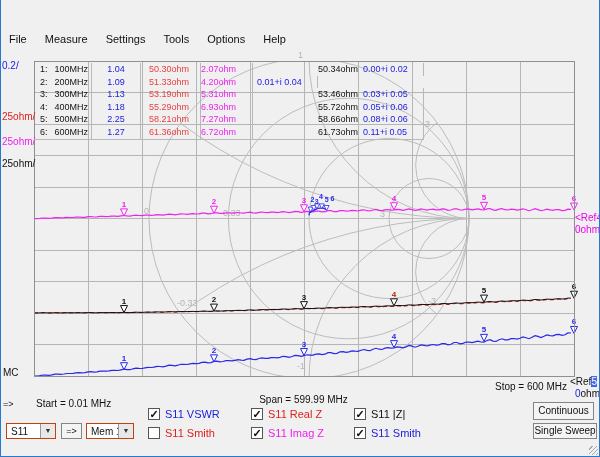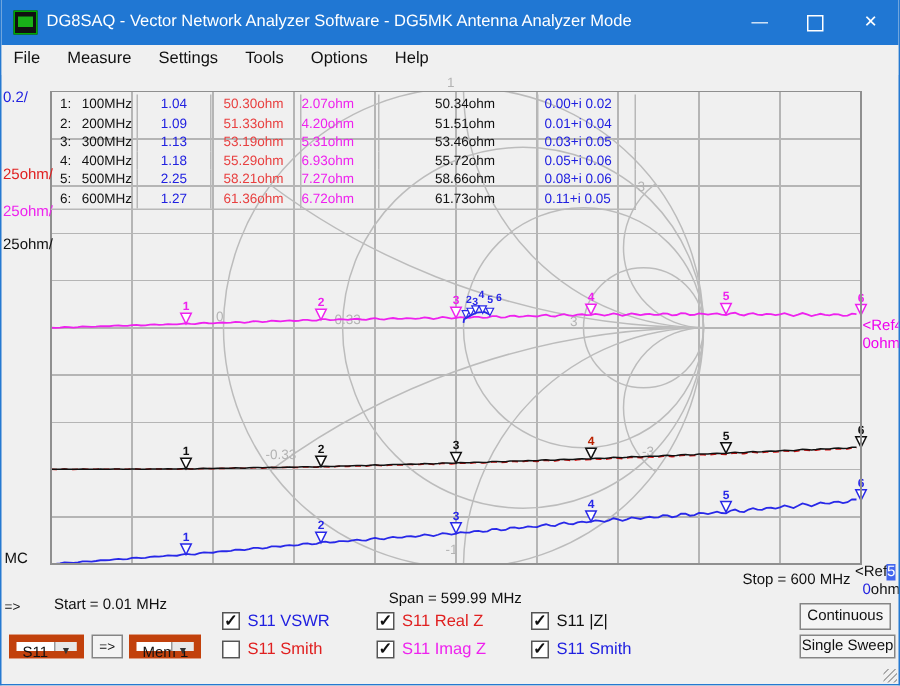--- a/index.html
+++ b/index.html
@@ -23,57 +23,50 @@
   
   .scale-label{position:absolute;left:1px;font-size:10px;}
   
   #marker-table{position:absolute;left:33px;top:63px;width:390px;border-bottom:1px solid #b8b8b8;font-size:9px;}
   .mrow{display:flex;height:12.6px;line-height:12.6px;}
   .mcell{box-sizing:border-box;border-right:1px solid #b8b8b8;overflow:hidden;white-space:nowrap;}
   .c0{width:58px;display:flex;justify-content:space-between;padding:0 3px 0 6px;color:#111;}
   .c1{width:49px;text-align:center;color:#2020e0;}
   .c2{width:60px;padding-left:8px;color:#e84040;}
   .c3{width:52px;padding-right:6px;color:#ee22ee;}
-  .c4{width:106px;text-align:right;padding-right:28px;color:#111;}
+  .c4{width:106px;text-align:right;padding-right:0;color:#111;}
   .c5{width:65px;padding-left:4px;color:#2020e0;}
   
   .axis-text{position:absolute;font-size:10px;color:#111;white-space:nowrap;}
   #ref-imagz{position:absolute;left:574px;top:212px;font-size:10px;line-height:12px;color:#ee00ee;}
   #ref-z{position:absolute;left:569px;top:376px;font-size:10px;line-height:12px;color:#111;}
   #ref-z .hl{color:#fff;background:#4466ee;}
   #ref-z .bl{color:#2020e0;}
   
-  .combo{position:absolute;height:16px;background:#fff;border:5px solid #c2410c;box-sizing:border-box;font-size:10px;}
+  .combo{position:absolute;height:16px;background:#fff;border:1px solid #c2410c;box-sizing:border-box;font-size:10px;}
   .combo .val{position:absolute;left:4px;top:2px;color:#111;}
   .combo .arrow{position:absolute;right:0;top:0;bottom:0;width:14px;background:#e8e8e8;border-left:1px solid #999;
                 text-align:center;font-size:7px;line-height:14px;color:#333;}
   .pushbtn{position:absolute;background:#f4f4f4;border:1px solid #858585;box-sizing:border-box;
            text-align:center;font-size:10px;color:#111;}
   .cbgroup{position:absolute;height:14px;}
   .cbbox{position:absolute;left:0;top:0;width:12px;height:12px;background:#fff;border:1px solid #555;box-sizing:border-box;
          font-size:11px;line-height:10px;text-align:center;color:#111;font-weight:bold;}
   .cblabel{position:absolute;left:17px;top:0;font-size:11px;white-space:nowrap;}
   #status-bar{position:absolute;left:0px;top:440px;width:598px;height:16px;background:#fff;border-top:1px solid #c8c8c8;}
   #status-text{position:absolute;left:4px;top:2px;font-size:11px;color:#111;white-space:nowrap;}
   #resize-grip{position:absolute;left:588px;top:446px;width:9px;height:9px;
                background:repeating-linear-gradient(135deg,transparent 0 2px,#aaa 2px 3px);}
   #mini-arrow{position:absolute;left:2px;top:399px;font-size:9px;color:#111;}
 </style>
 </head>
 <body>
 
 <div id="window">
 
-  <div id="titlebar">
-    <div id="app-icon"></div>
-    <div id="title-text">DG8SAQ  -  Vector Network Analyzer Software - DG5MK Antenna Analyzer Mode</div>
-    <div class="winbtn" id="btn-min">—</div>
-    <div class="winbtn" id="btn-max"><span></span></div>
-    <div class="winbtn" id="btn-close">✕</div>
-  </div>
 
   <div id="menubar">
     <span class="menu-item">File</span>
     <span class="menu-item">Measure</span>
     <span class="menu-item">Settings</span>
     <span class="menu-item">Tools</span>
     <span class="menu-item">Options</span>
     <span class="menu-item">Help</span>
   </div>
 
@@ -209,21 +202,20 @@
       <div class="mcell c5">0.00+i 0.02</div>
     </div>
     <div class="mrow">
       <div class="mcell c0">
           <span>2:</span>
           <span>200MHz</span>
         </div>
       <div class="mcell c1">1.09</div>
       <div class="mcell c2">51.33ohm</div>
       <div class="mcell c3">4.20ohm</div>
-      <div class="mcell c4">51.51ohm</div>
       <div class="mcell c5">0.01+i 0.04</div>
     </div>
     <div class="mrow">
       <div class="mcell c0">
           <span>3:</span>
           <span>300MHz</span>
         </div>
       <div class="mcell c1">1.13</div>
       <div class="mcell c2">53.19ohm</div>
       <div class="mcell c3">5.31ohm</div>

